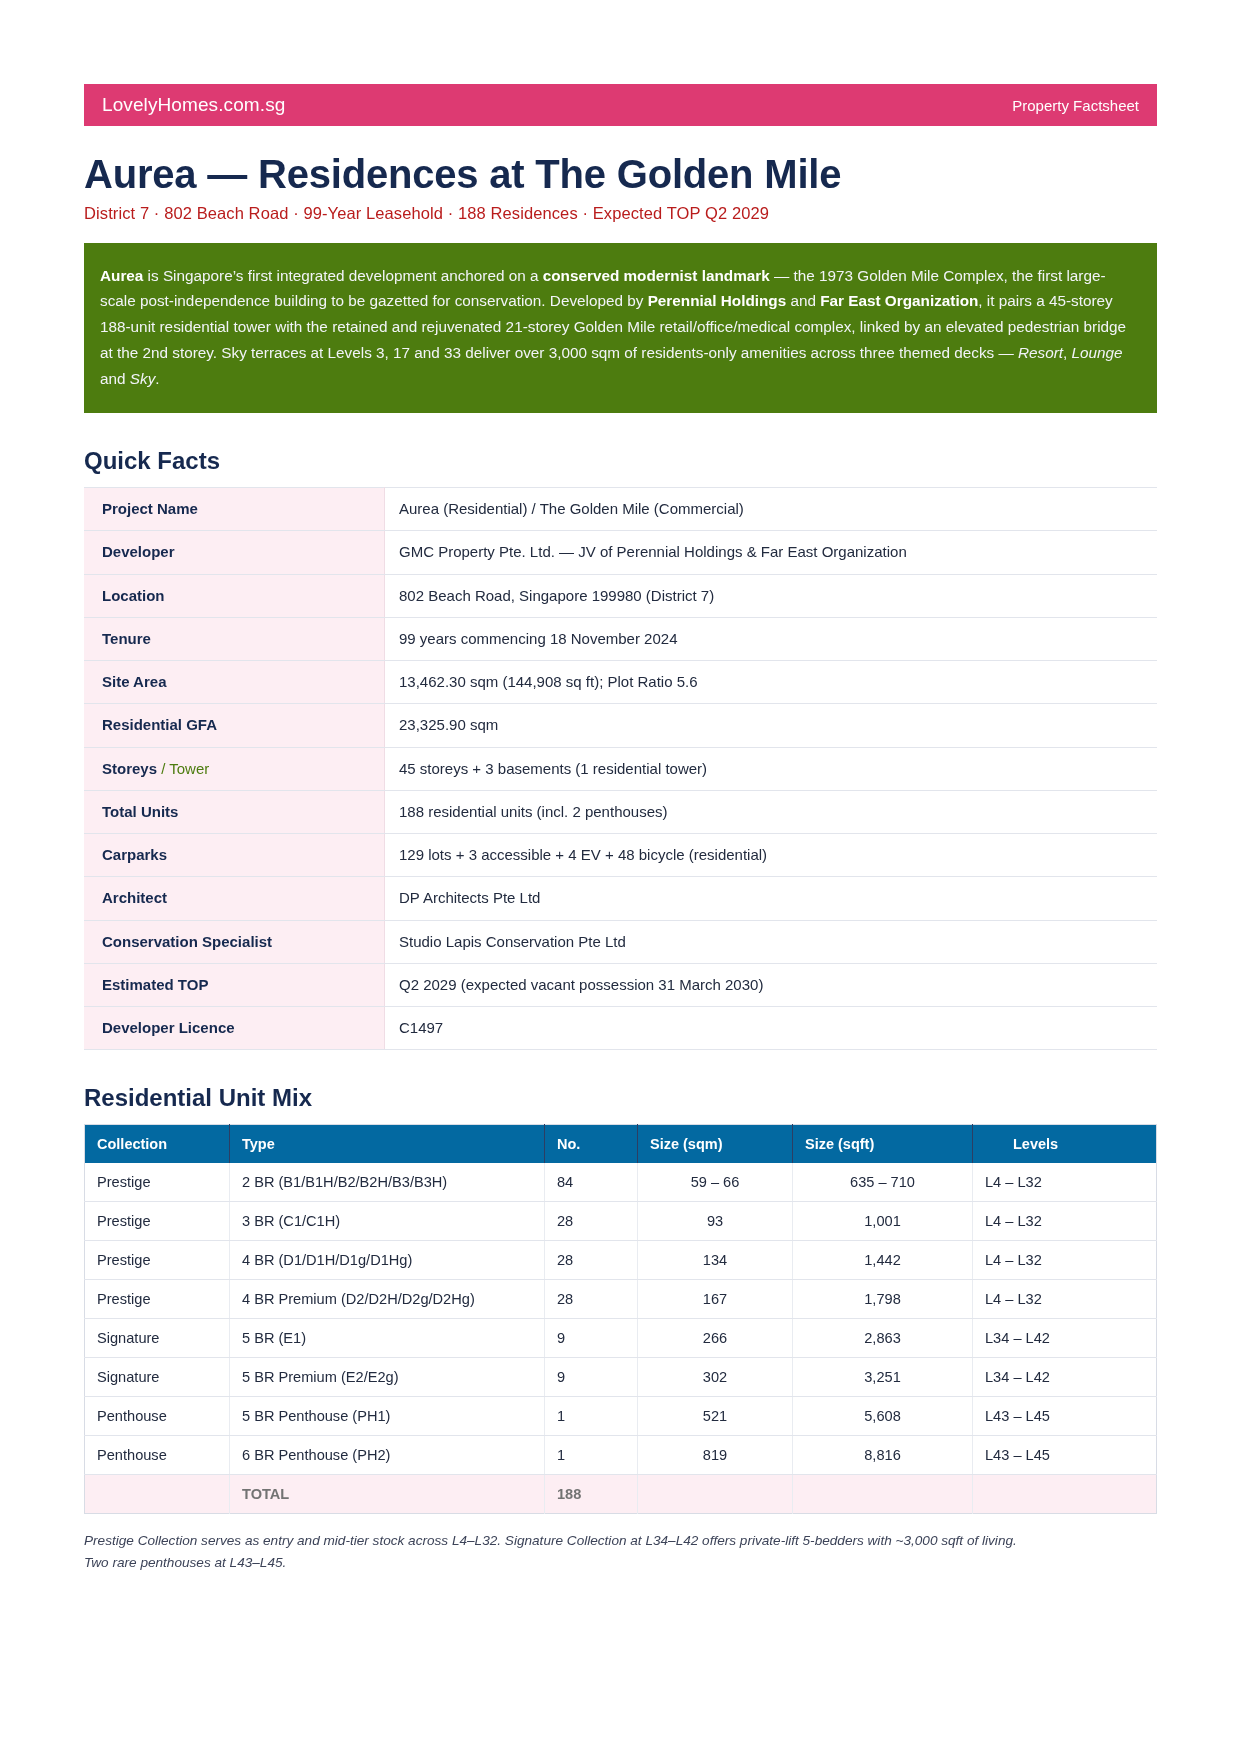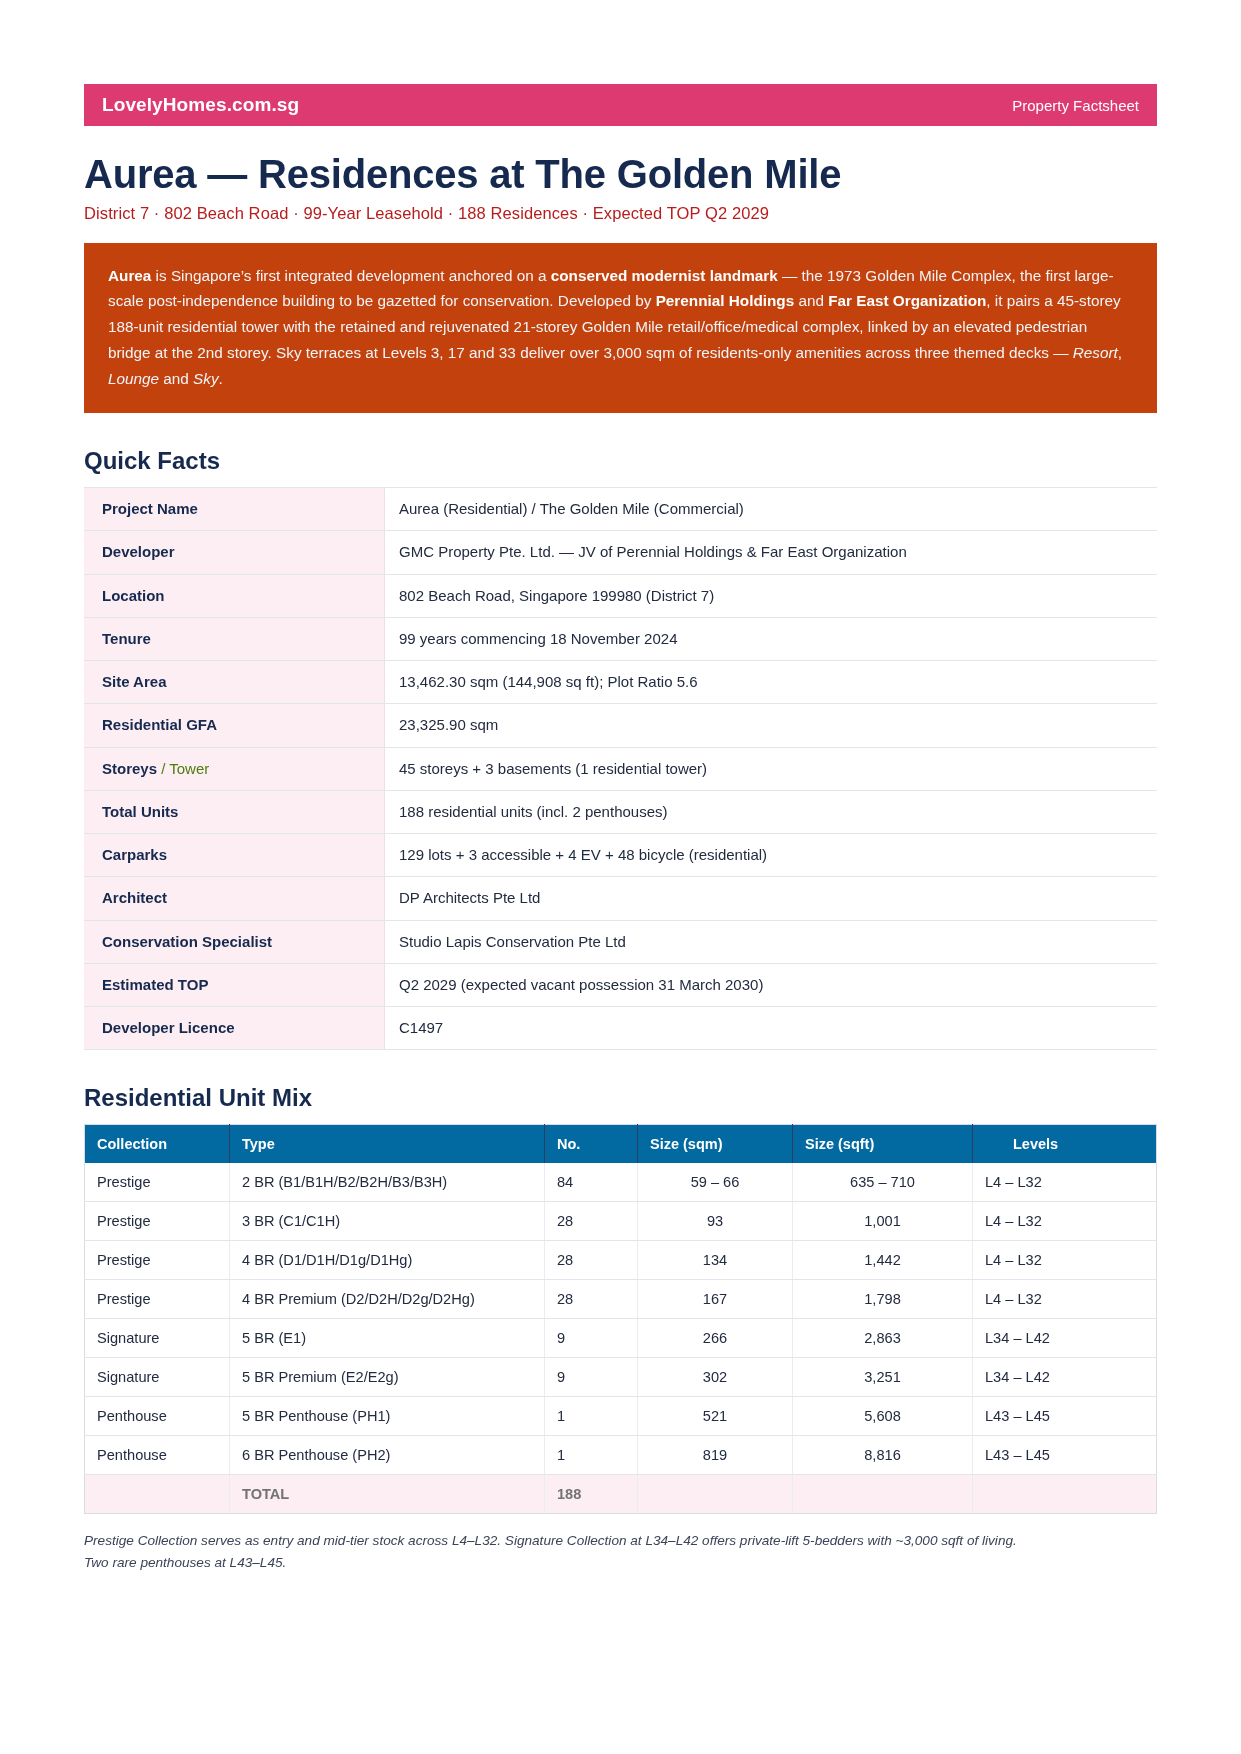--- a/index.html
+++ b/index.html
@@ -30,21 +30,21 @@
     color: #ffffff;
     height: 42px;
     display: flex;
     align-items: center;
     justify-content: space-between;
     padding: 0 18px;
     box-sizing: border-box;
   }
   .brandbar .brand {
     font-size: 19px;
-    font-weight: bold;
+    font-weight: normal;
     letter-spacing: .1px;
   }
   .brandbar .kicker {
     font-size: 15px;
     font-weight: normal;
   }
 
   
   .titlewrap {
     margin: 26px 84px 0 84px;
@@ -60,23 +60,23 @@
   .subtitle {
     margin: 7px 0 0 0;
     font-size: 16.5px;
     color: #b91c1c;
     letter-spacing: .1px;
   }
 
   
   .intro {
     margin: 20px 84px 0 84px;
-    background: #c2410c;
+    background: #4d7c0f;
     color: #f2f4f8;
-    padding: 20px 24px 22px 24px;
+    padding: 20px 24px 22px 16px;
     box-sizing: border-box;
     font-size: 15.3px;
     line-height: 1.68;
   }
   .intro b { color: #ffffff; font-weight: bold; }
   .intro i { font-style: italic; }
 
   
   h2.section {
     margin: 34px 84px 12px 84px;

